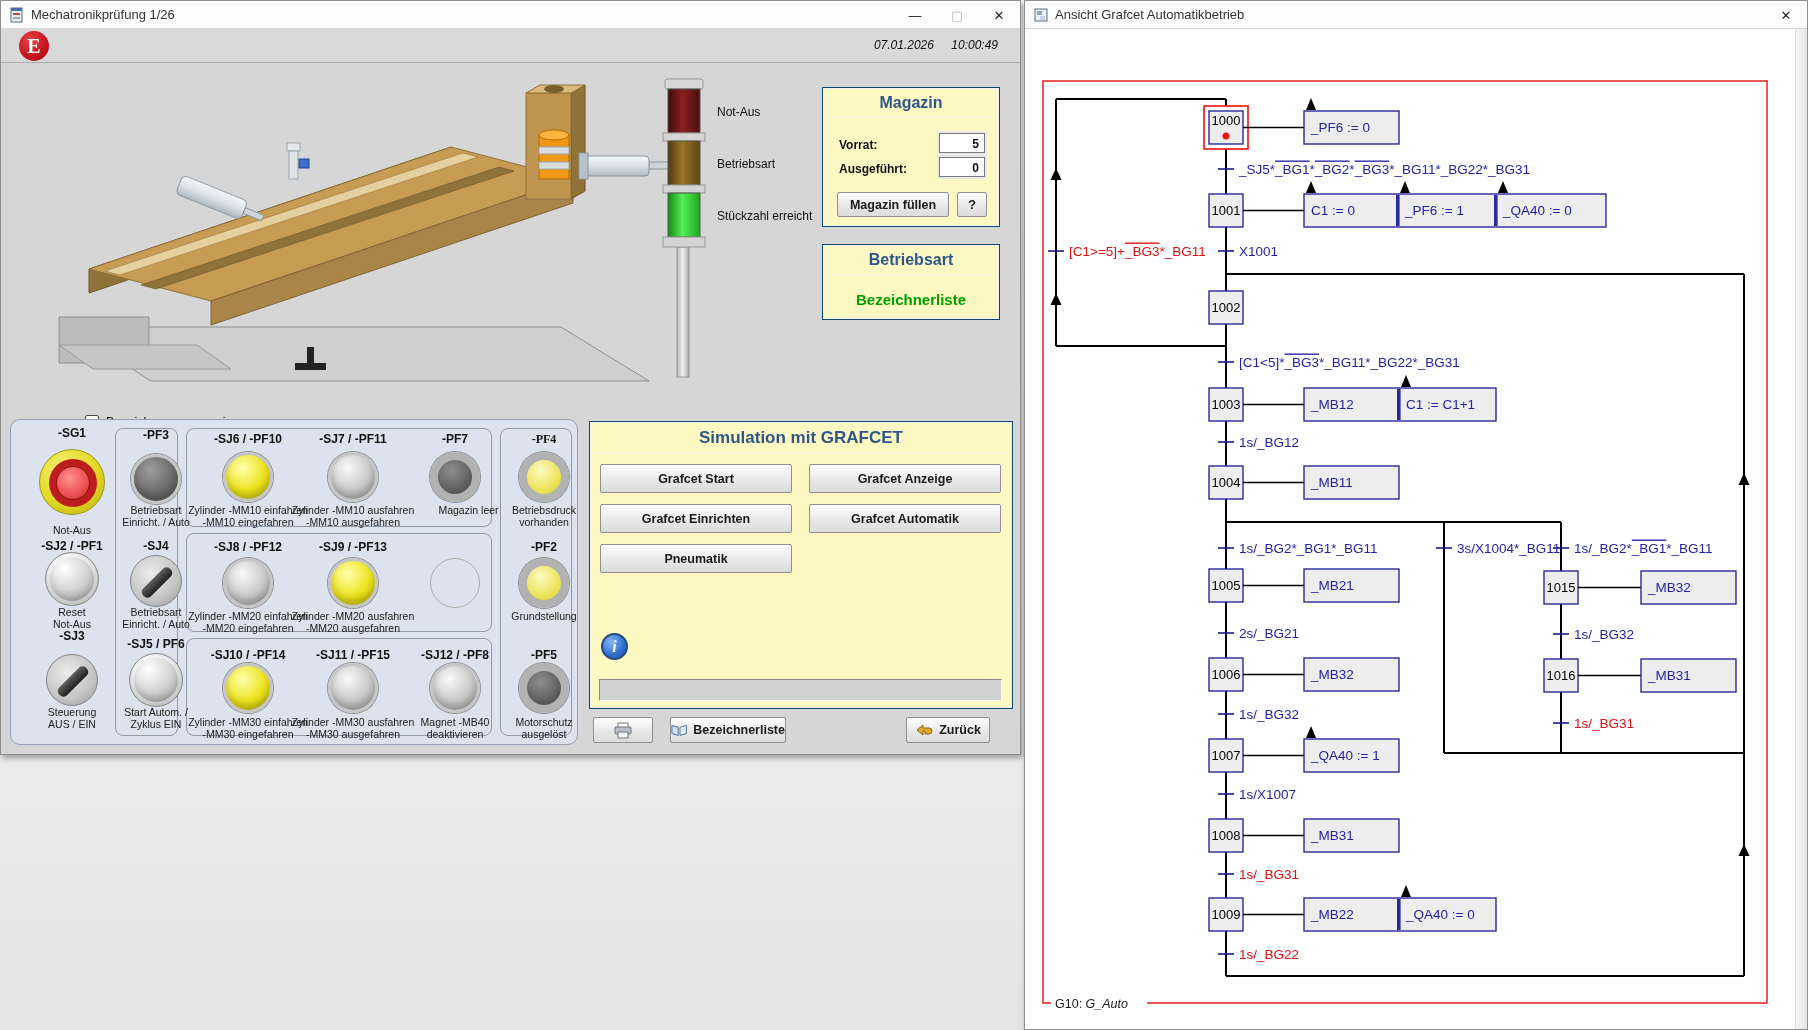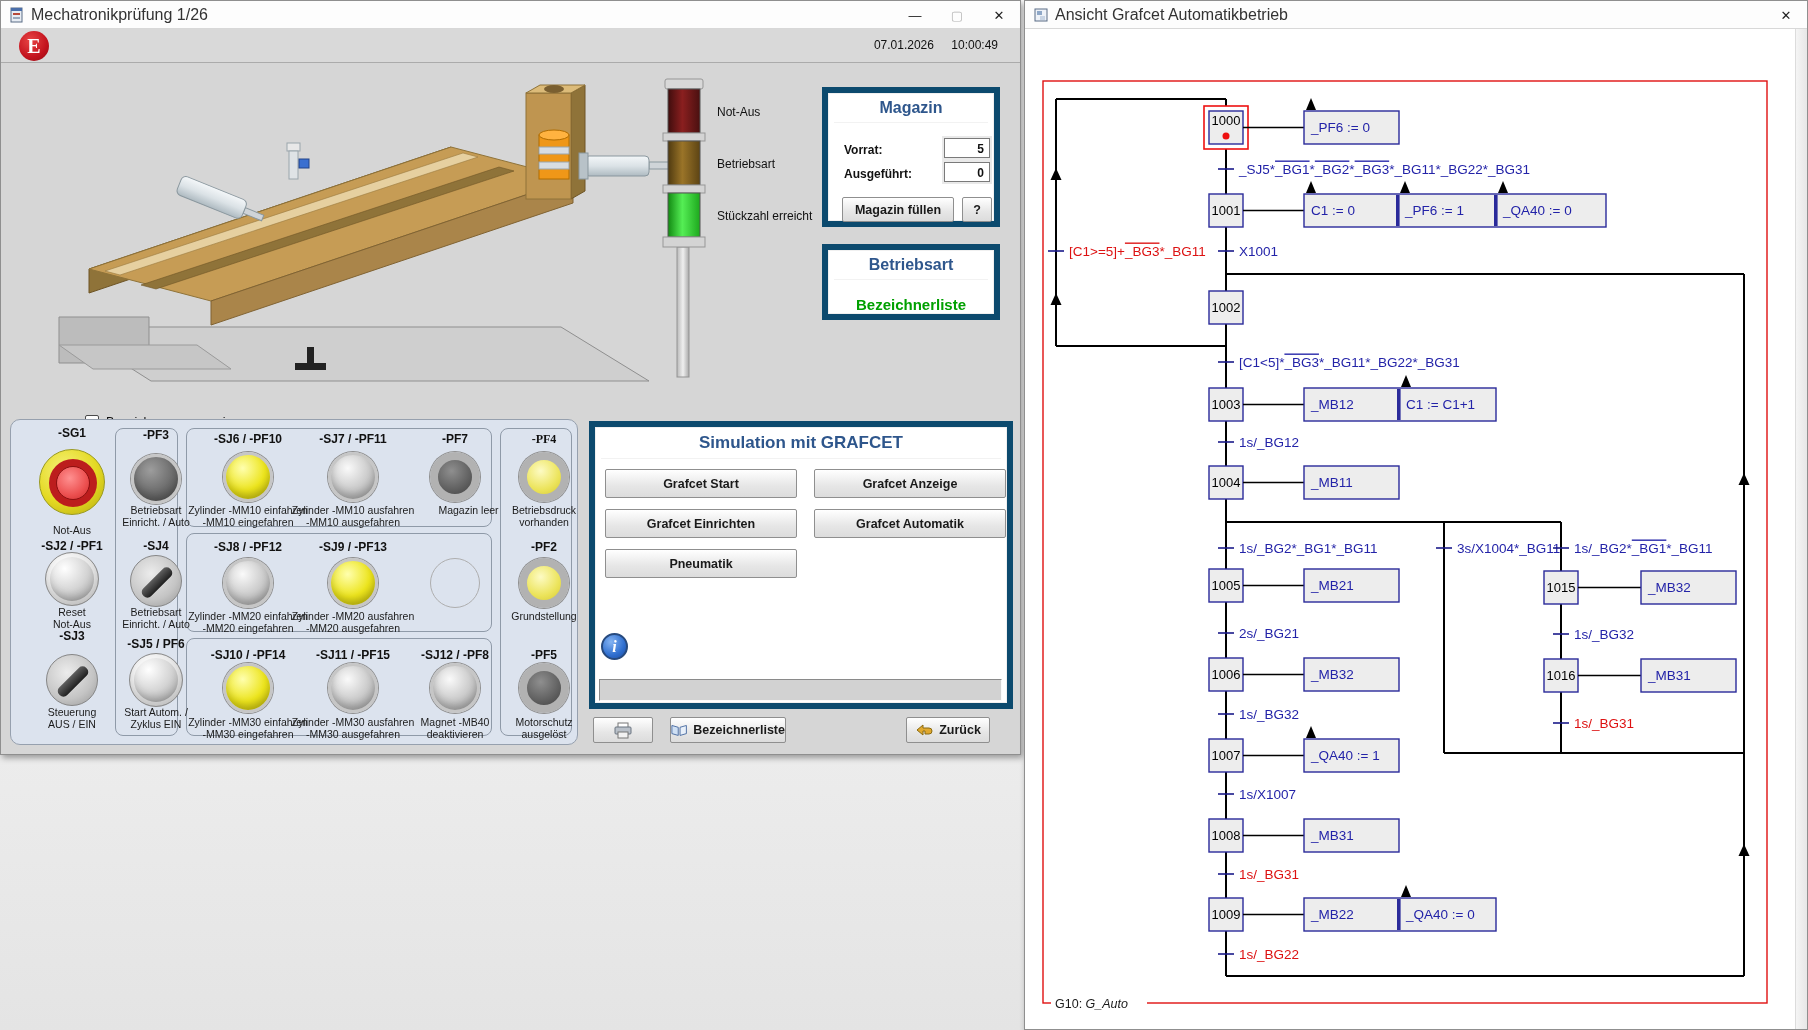--- a/index.html
+++ b/index.html
@@ -8,44 +8,44 @@
   .desktop { position:absolute; inset:0;
     background:linear-gradient(180deg,#fbfbfb 0%,#ededed 70%,#e4e4e4 100%); }
 
   
   .win { position:absolute; background:#d6d6d6; border:1px solid #8f8f8f;
     box-shadow:2px 3px 6px rgba(0,0,0,.35); }
   .titlebar { position:absolute; left:0; top:0; right:0; height:28px;
     background:#fdfdfd; border-bottom:1px solid #d8d8d8;
     display:flex; align-items:center; }
   .titlebar .ticon { margin-left:8px; }
-  .titlebar .ttext { margin-left:6px; font-size:16px; color:#333; }
+  .titlebar .ttext { margin-left:6px; font-size:13px; color:#333; }
   .wbtns { position:absolute; right:0; top:0; height:28px; display:flex; }
   .wbtn { width:42px; height:28px; display:flex; align-items:center; justify-content:center;
     font-size:13px; color:#222; }
   .wbtn.dis { color:#b5b5b5; }
   .client { position:absolute; left:0; top:28px; right:0; bottom:0; background:#d6d6d6; }
 
   
   #lw { left:0; top:0; width:1021px; height:755px; }
   .hdr { position:absolute; left:0; top:0; width:100%; height:34px;
     background:#d9d9d9; border-bottom:1px solid #ababab; }
   .hlogo { position:absolute; left:18px; top:2px; width:30px; height:30px; border-radius:50%;
     background:radial-gradient(circle at 38% 32%, #e84545, #c3121d 60%, #8f0a12);
     color:#fff; font-weight:bold; font-size:20px; display:flex; align-items:center;
     justify-content:center; font-family:"Liberation Serif",serif; }
   .htitle { position:absolute; left:0; right:0; top:4px; text-align:center;
     font-size:21px; font-weight:bold; color:#2e568c; }
   .hdate { position:absolute; right:22px; top:9px; font-size:12px; color:#111; }
-  .hdate span { margin-left:14px; }
+  .hdate span { margin-left:14px;font-style:italic; }
 
   .twr-lbl { position:absolute; left:716px; font-size:12px; color:#111; }
 
-  .grp { position:absolute; border:6px solid #0c4a6e; box-shadow:inset 0 0 0 1px #f0f0f0;
-    background:#ffffff; }
+  .grp { position:absolute; border:1px solid #0c4a6e; box-shadow:inset 0 0 0 1px #f0f0f0;
+    background:#fef9c3; }
   .grp-title { text-align:center; font-weight:bold; color:#2e568c; font-size:16px; padding-top:6px; }
   .grp-sep { height:1px; background:#9a9a9a; border-bottom:1px solid #f2f2f2; margin:5px 6px 0 6px; }
   .mg-row { position:absolute; left:16px; font-size:12px; font-weight:bold; color:#111; }
   .mg-input { position:absolute; width:46px; height:20px; background:#fff;
     border:1px solid #7a7a7a; box-shadow:0 0 0 2px #e9e9e9; font-size:12px; font-weight:bold;
     text-align:right; padding:3px 5px 0 0; color:#111; }
   .btn3d { position:absolute; background:linear-gradient(#ffffff,#e6e6e6 60%,#dcdcdc);
     border:1px solid #8f8f8f; border-radius:2px; font-weight:bold; font-size:12.5px; color:#1a1a1a;
     display:flex; align-items:center; justify-content:center; gap:6px; }
   .mode-txt { position:absolute; left:0; right:0; text-align:center; font-size:15px; font-weight:bold; }

